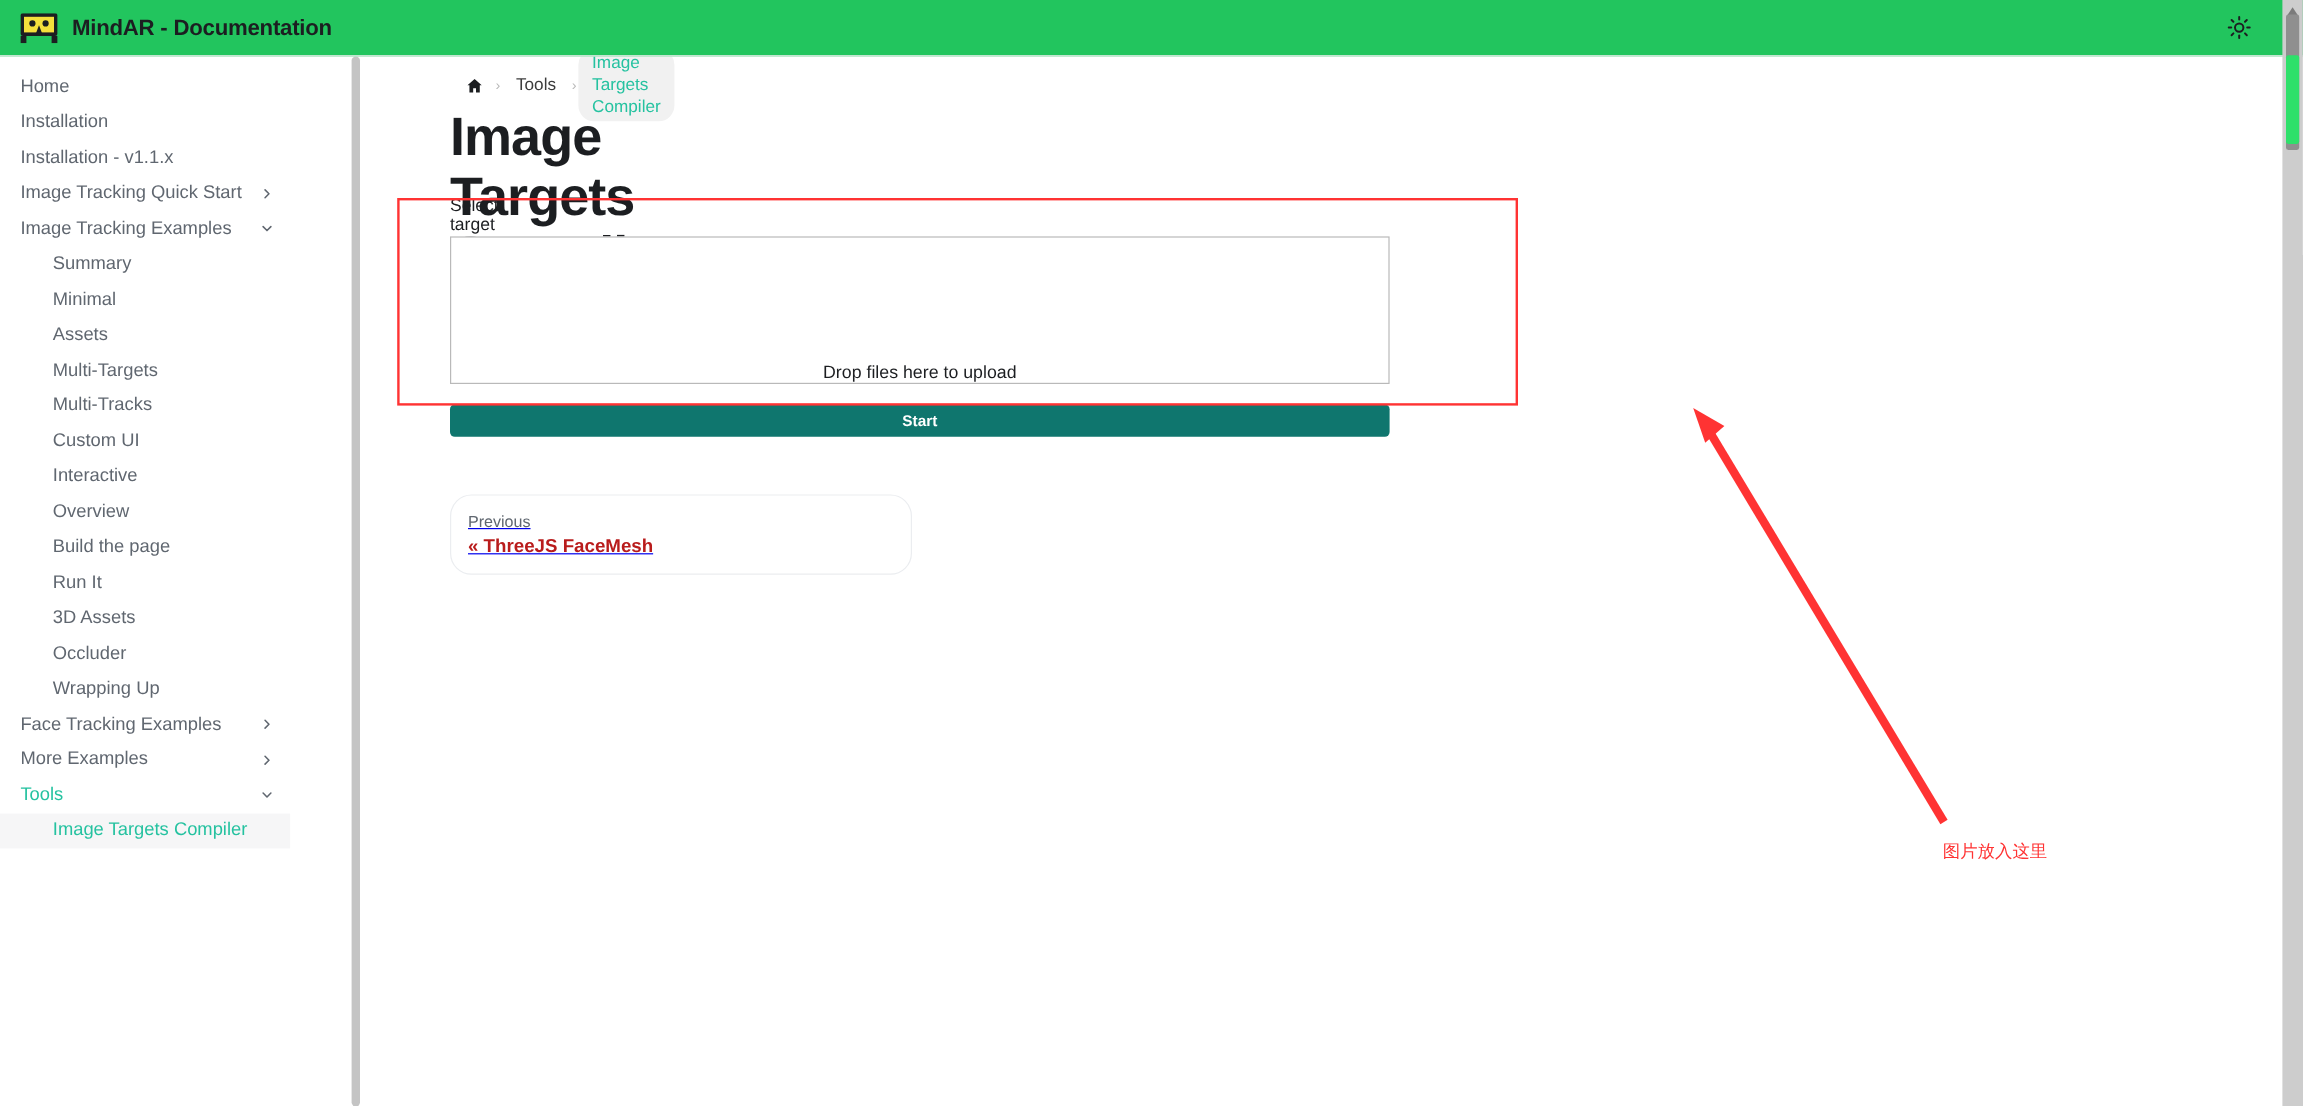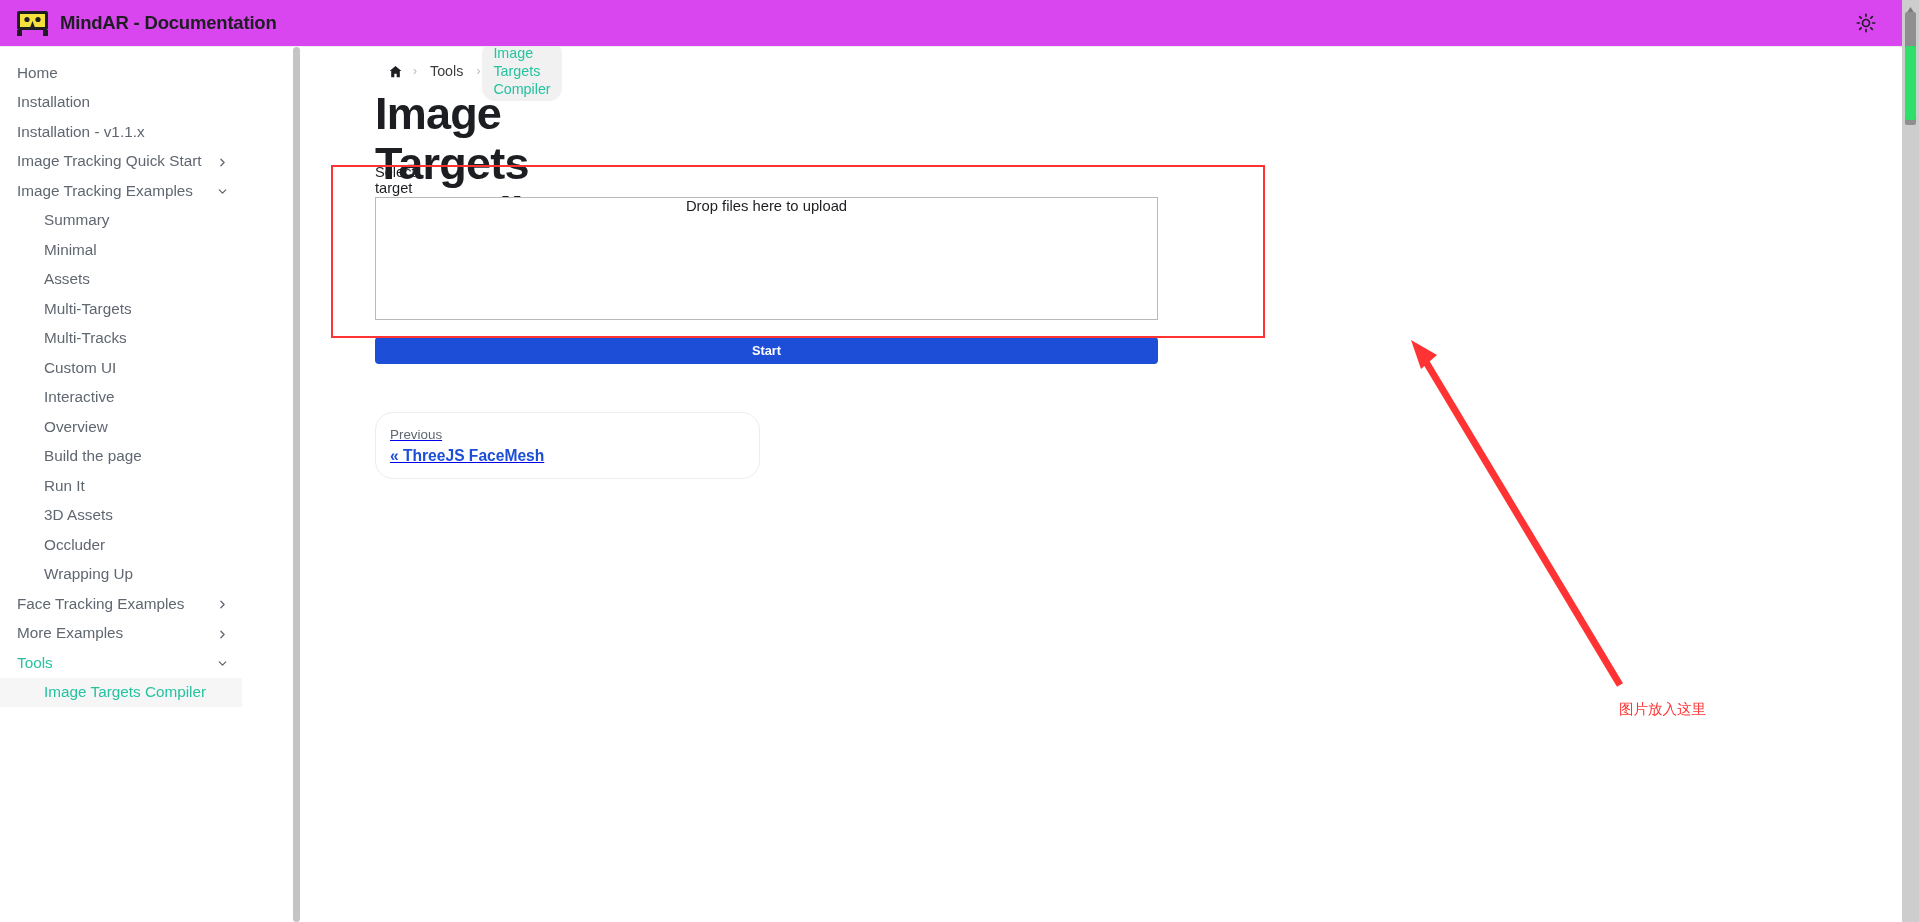--- a/index.html
+++ b/index.html
@@ -10,21 +10,21 @@
     background: #ffffff;
     font-family: "Liberation Sans", sans-serif;
   }
 
   
   #navbar {
     position: absolute;
     top: 0; left: 0;
     width: 1919px;
     height: 47px;
-    background: #d946ef;
+    background: #22c55e;
     border-bottom: 1px solid #ecedee;
     display: flex;
     align-items: center;
     z-index: 30;
   }
   #brand {
     display: flex;
     align-items: center;
     gap: 12px;
     margin-left: 17px;
@@ -168,36 +168,36 @@
     color: #1c1e21;
   }
   #dropzone {
     position: absolute;
     top: 150px;
     left: 125px;
     width: 783px;
     height: 123px;
     border: 1px solid #b9b9b9;
     display: flex;
-    align-items: flex-start;
+    align-items: flex-end;
     justify-content: center;
     background: #ffffff;
     cursor: pointer;
   }
   #dropzone-text {
     font-size: 14.8px;
     color: #1c1e21;
   }
   #start-button {
     position: absolute;
     top: 290px;
     left: 125px;
     width: 783px;
     height: 27px;
-    background: #1d4ed8;
+    background: #0f766e;
     border: none;
     border-radius: 4px;
     color: #ffffff;
     font-size: 12.8px;
     font-weight: 700;
     font-family: "Liberation Sans", sans-serif;
     cursor: pointer;
     display: flex;
     align-items: center;
     justify-content: center;
@@ -217,21 +217,21 @@
     background: #fff;
   }
   #prev-label {
     font-size: 13.4px;
     color: #606770;
     line-height: 20px;
   }
   #prev-link {
     font-size: 15.6px;
     font-weight: 700;
-    color: #1d4ed8;
+    color: #b91c1c;
     line-height: 22px;
   }
 
   
   #annotation-layer {
     position: absolute;
     top: 0; left: 0;
     width: 1919px; height: 922px;
     pointer-events: none;
     z-index: 40;

